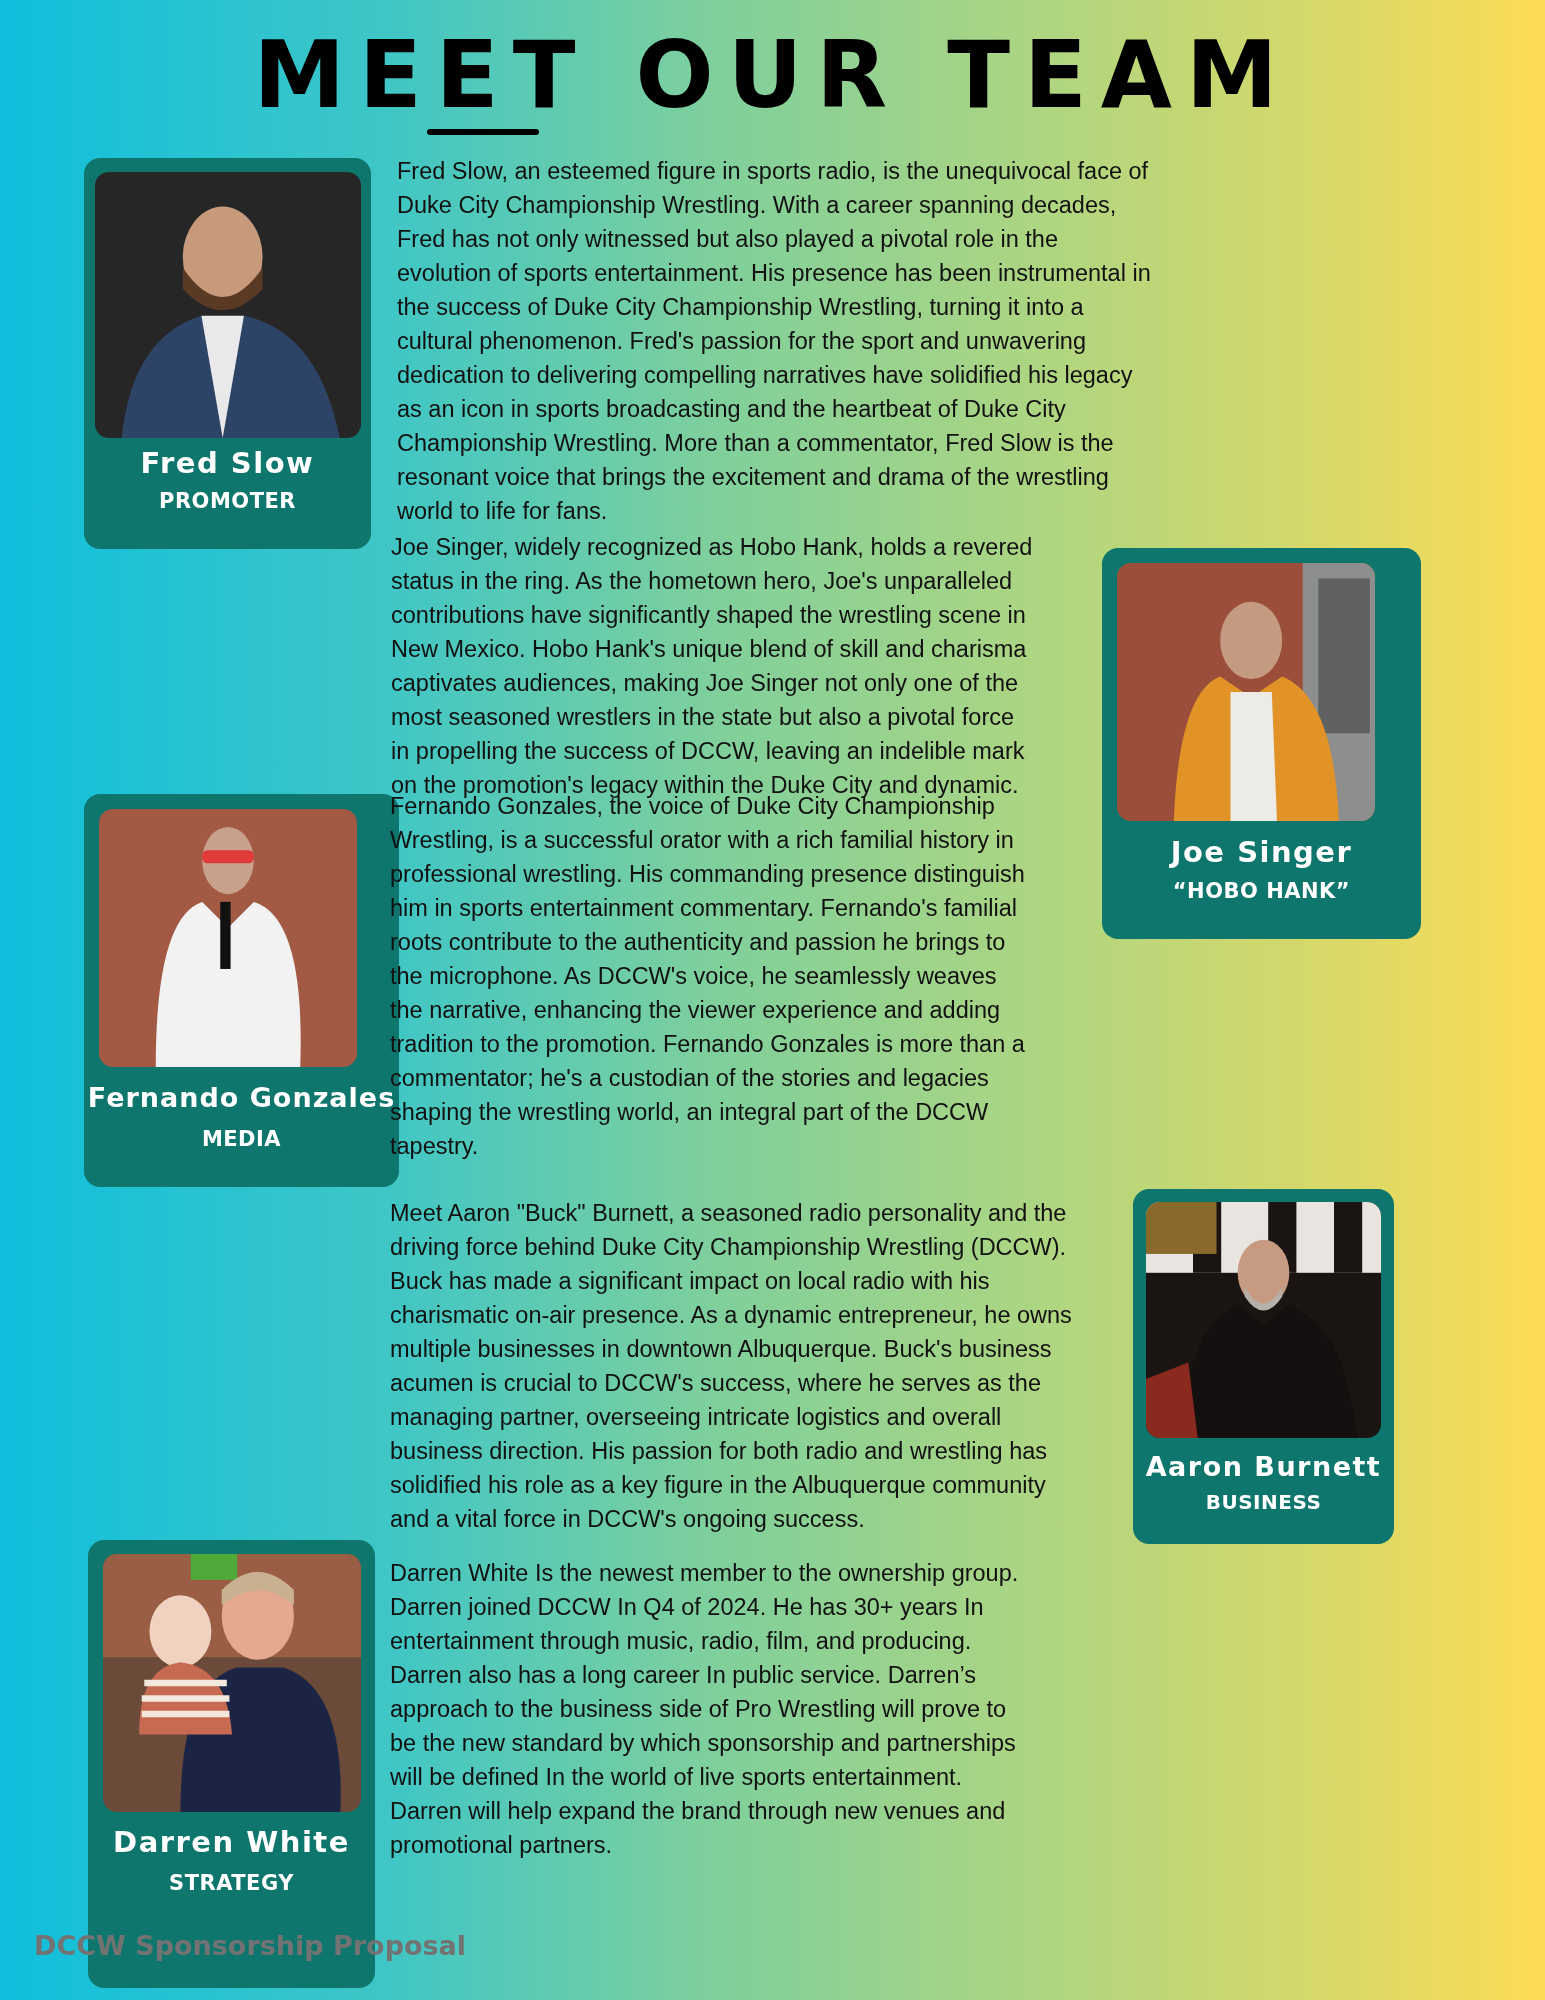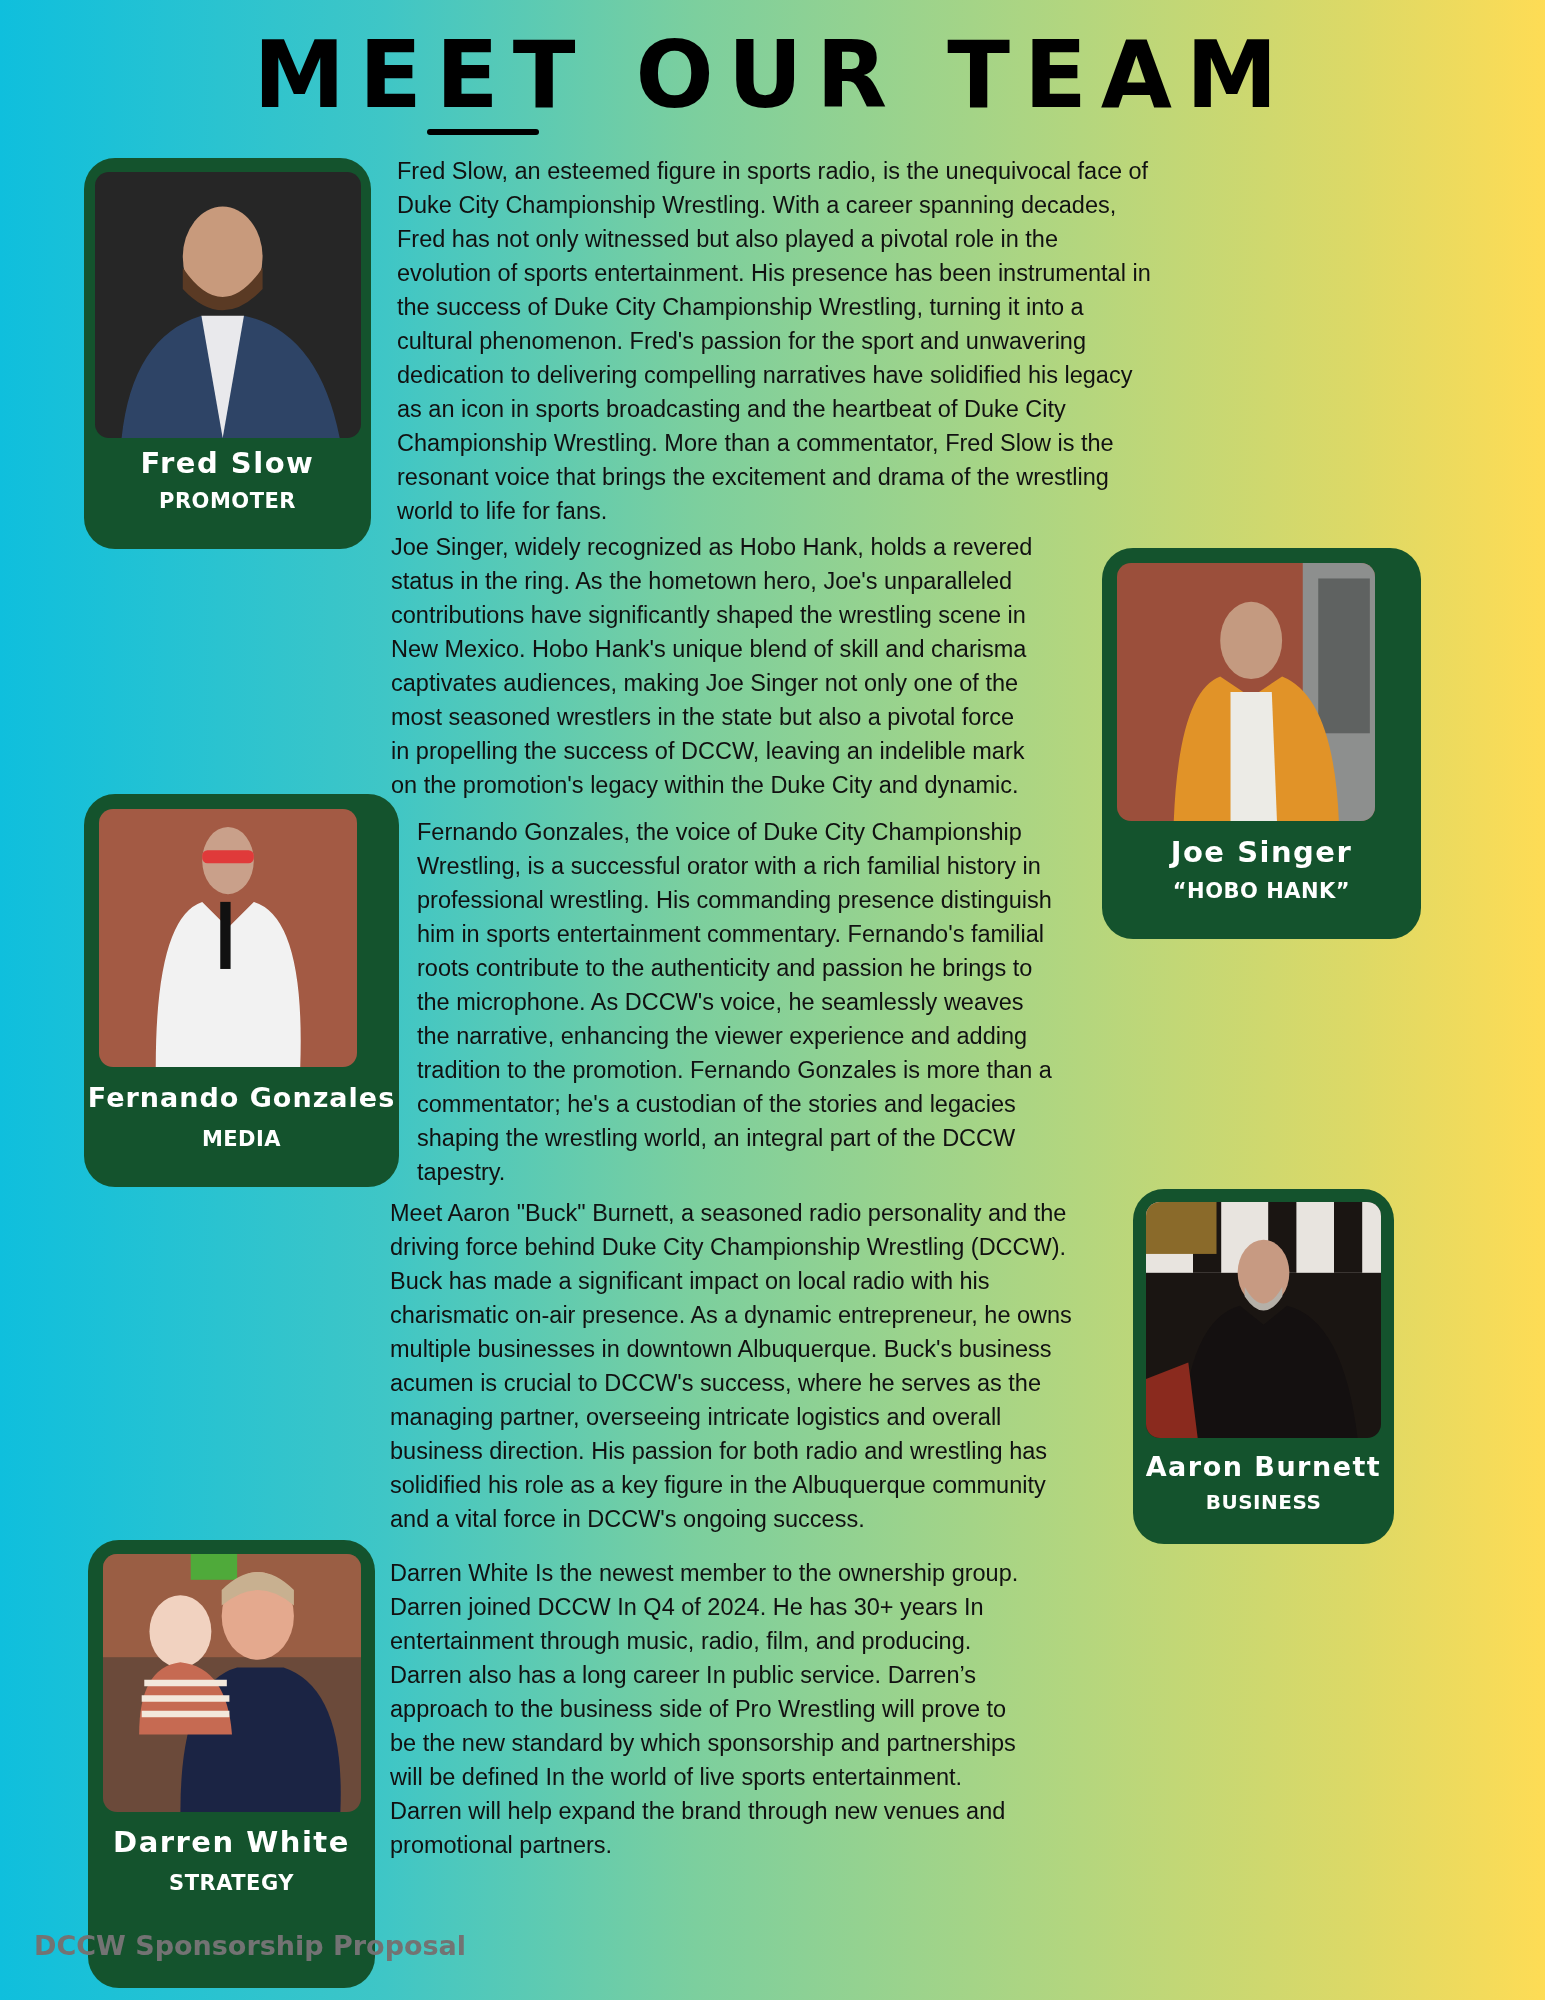--- a/index.html
+++ b/index.html
@@ -8,21 +8,21 @@
     background: linear-gradient(90deg, #0fbfdd 0%, #3fc6c6 25%, #7ccf9e 45%, #b4d67e 70%, #ddd966 88%, #fedc55 100%);
     font-family: "Liberation Sans", sans-serif;
   }
   .title {
     position: absolute; left: 0; width: 1545px; top: 26px; text-align: center;
     font-family: "DejaVu Sans", sans-serif; font-weight: bold; font-size: 92px;
     letter-spacing: 14px; color: #000; line-height: 100px; margin: 0;
   }
   .underline { position: absolute; left: 427px; top: 129px; width: 112px; height: 6px; background: #000; border-radius: 3px; }
   .card {
-    position: absolute; background: #14532d; border-radius: 31px;
+    position: absolute; background: #0f766e; border-radius: 16px;
   }
   .photo {
     position: absolute; border-radius: 14px; overflow: hidden;
   }
   .photo svg { width: 100%; height: 100%; display: block; }
   .card-name {
     position: absolute; left: 0; right: 0; text-align: center; color: #fff;
     font-family: "DejaVu Sans", sans-serif; font-weight: bold; font-size: 29px; letter-spacing: 1.5px;
     white-space: nowrap;
   }
@@ -104,21 +104,21 @@
       <rect width="100" height="100" fill="#a35a44"></rect>
       <ellipse cx="50" cy="20" rx="10" ry="13" fill="#c9a08a"></ellipse>
       <rect x="40" y="16" width="20" height="5" rx="2" fill="#e03a3a"></rect>
       <path d="M22 100 Q22 42 40 36 L50 46 L60 36 Q80 42 78 100 Z" fill="#f2f2f2"></path>
       <rect x="47" y="36" width="4" height="26" fill="#111"></rect>
     </svg>
   </div>
   <div class="card-name" style="top:288px; font-size:27px; letter-spacing:1px;">Fernando Gonzales</div>
   <div class="card-role" style="top:333px;">MEDIA</div>
 </div>
-<div class="bio" style="left:390px; top:815px;margin-left:27px;">
+<div class="bio" style="left:390px; top:789px;">
   <span>Fernando Gonzales, the voice of Duke City Championship</span>
     <span>Wrestling, is a successful orator with a rich familial history in</span>
     <span>professional wrestling. His commanding presence distinguish</span>
     <span>him in sports entertainment commentary. Fernando's familial</span>
     <span>roots contribute to the authenticity and passion he brings to</span>
     <span>the microphone. As DCCW's voice, he seamlessly weaves</span>
     <span>the narrative, enhancing the viewer experience and adding</span>
     <span>tradition to the promotion. Fernando Gonzales is more than a</span>
     <span>commentator; he's a custodian of the stories and legacies</span>
     <span>shaping the wrestling world, an integral part of the DCCW</span>

